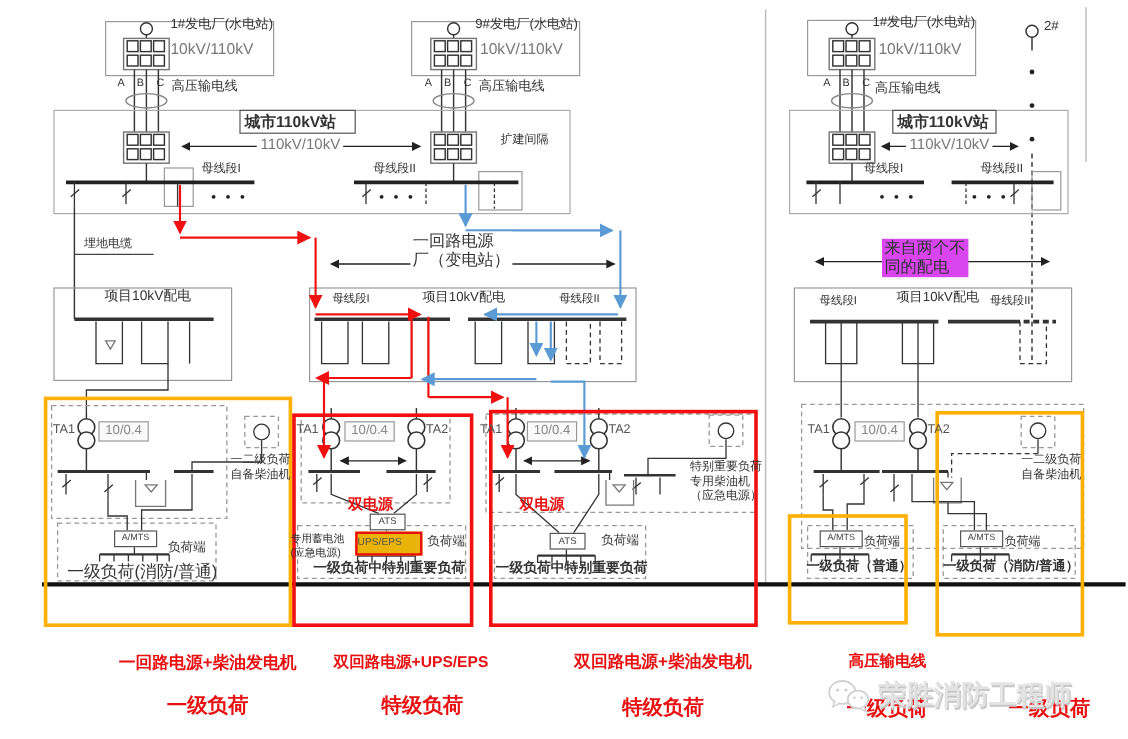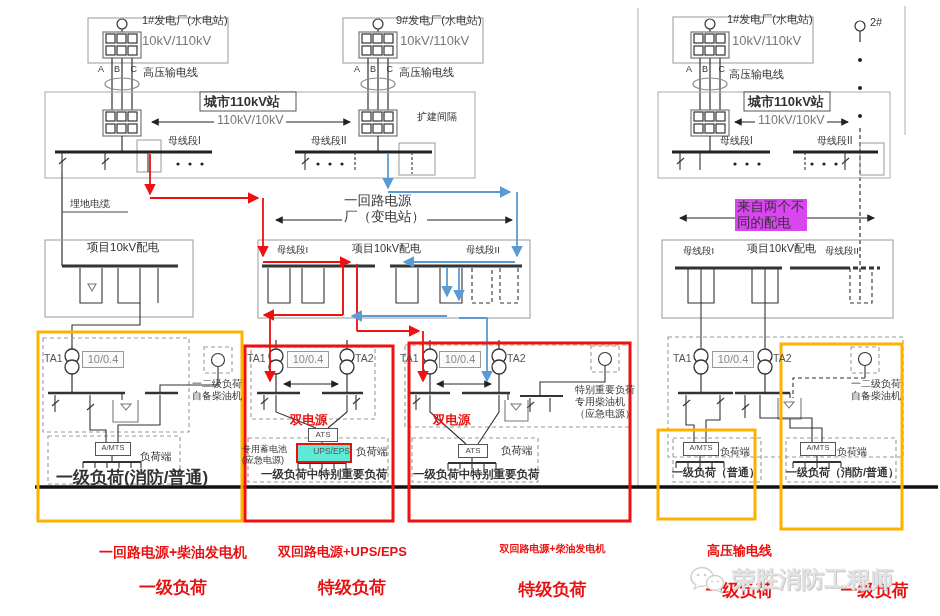--- a/index.html
+++ b/index.html
@@ -5,22 +5,22 @@
   html,body{margin:0;padding:0;background:#fff;}
   #canvas{position:relative;width:940px;height:616px;background:#fff;overflow:hidden;
           font-family:"Liberation Sans",sans-serif;}
   #wires{position:absolute;left:0;top:0;}
   .lbl{position:absolute;color:#333;white-space:nowrap;line-height:1.18;}
   .c{text-align:center;padding-left:33px;}
   .graybox{position:absolute;border:1px solid #999;background:#fafafa;color:#888;
            text-align:center;line-height:1.3;}
   .smallbox{position:absolute;border:1px solid #555;background:#fff;color:#444;
             text-align:center;line-height:1.4;}
-  .redbox{position:absolute;border:2px solid #e81010;background:#5eead4;color:#555;
-          text-align:right;line-height:1.6;}
+  .redbox{position:absolute;border:2px solid #e81010;background:#eab308;color:#555;
+          text-align:left;line-height:1.6;}
   .red{color:#e81010;margin-top:48px;}
   .gray{color:#777;}
   .b{font-weight:bold;}
   .wm{color:#e3e3e3;text-shadow:1px 1px 0 #c6c6c6;font-weight:bold;}
 </style>
 </head>
 <body>
 
 <div id="canvas">
 
@@ -465,21 +465,21 @@
 <div class="lbl" style="left:825px;top:245px;font-size:9.5px">母线段II</div>
 
 <div class="lbl" style="left:44px;top:352px;font-size:10.5px;color:#555">TA1</div>
 <div class="graybox" style="left:82px;top:351px;width:40px;height:15px;font-size:11px">10/0.4</div>
 <div class="lbl" style="left:192px;top:378px;font-size:10px">
   <span style="display:block">一二级负荷</span>
   <span style="display:block">自备柴油机</span>
 </div>
 <div class="smallbox" style="left:95px;top:442px;width:34px;height:12px;font-size:7.5px">A/MTS</div>
 <div class="lbl" style="left:140px;top:450px;font-size:10.5px">负荷端</div>
-<div class="lbl" style="left:56px;top:468px;font-size:17px;font-weight:700">一级负荷(消防/普通)</div>
+<div class="lbl" style="left:56px;top:468px;font-size:14px;font-weight:400">一级负荷(消防/普通)</div>
 
 <div class="lbl" style="left:247px;top:352px;font-size:10.5px;color:#555">TA1</div>
 <div class="graybox" style="left:287px;top:351px;width:40px;height:15px;font-size:11px">10/0.4</div>
 <div class="lbl" style="left:355px;top:352px;font-size:10.5px;color:#555">TA2</div>
 <div class="lbl red b" style="left:290px;top:365px;font-size:12.5px">双电源</div>
 <div class="lbl" style="left:242px;top:444px;font-size:9px">
   <span style="display:block">专用蓄电池</span>
   <span style="display:block">(应急电源)</span>
 </div>
 <div class="smallbox" style="left:308px;top:428px;width:28px;height:12px;font-size:8px">ATS</div>
@@ -509,21 +509,21 @@
 </div>
 <div class="smallbox" style="left:683px;top:442px;width:34px;height:12px;font-size:7.5px">A/MTS</div>
 <div class="lbl" style="left:720px;top:446px;font-size:10px">负荷端</div>
 <div class="lbl" style="left:672px;top:466px;font-size:11px;font-weight:600">一级负荷（普通）</div>
 <div class="smallbox" style="left:800px;top:442px;width:34px;height:12px;font-size:7.5px">A/MTS</div>
 <div class="lbl" style="left:837px;top:446px;font-size:10px">负荷端</div>
 <div class="lbl" style="left:786px;top:466px;font-size:11px;font-weight:600">一级负荷（消防/普通）</div>
 
 <div class="lbl red c" style="left:38px;top:496px;width:204px;font-size:14px;font-weight:600">一回路电源+柴油发电机</div>
 <div class="lbl red c" style="left:245px;top:496px;width:124px;font-size:13px;font-weight:600">双回路电源+UPS/EPS</div>
-<div class="lbl red c" style="left:409px;top:495px;width:221px;font-size:10px;font-weight:600">双回路电源+柴油发电机</div>
+<div class="lbl red c" style="left:409px;top:495px;width:221px;font-size:14px;font-weight:600">双回路电源+柴油发电机</div>
 <div class="lbl red c" style="left:658px;top:495px;width:97px;font-size:13px;font-weight:600">高压输电线</div>
 
 <div class="lbl red b c" style="left:38px;top:530px;width:204px;font-size:17px">一级负荷</div>
 <div class="lbl red b c" style="left:245px;top:530px;width:148px;font-size:17px">特级负荷</div>
 <div class="lbl red b c" style="left:409px;top:532px;width:221px;font-size:17px">特级负荷</div>
 <div class="lbl red b c" style="left:658px;top:533px;width:97px;font-size:17px">一级负荷</div>
 <div class="lbl red b c" style="left:781px;top:533px;width:121px;font-size:17px">一级负荷</div>
 
 <div class="lbl" style="left:688px;top:563px;width:250px;display:flex;align-items:center">
   <svg width="38" height="34" viewBox="0 0 38 34" style="flex:0 0 auto">

